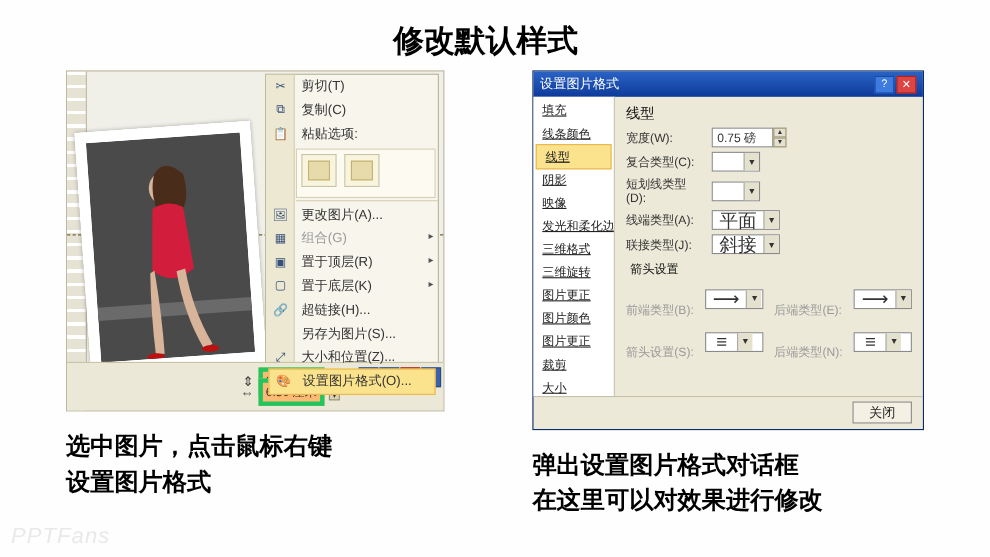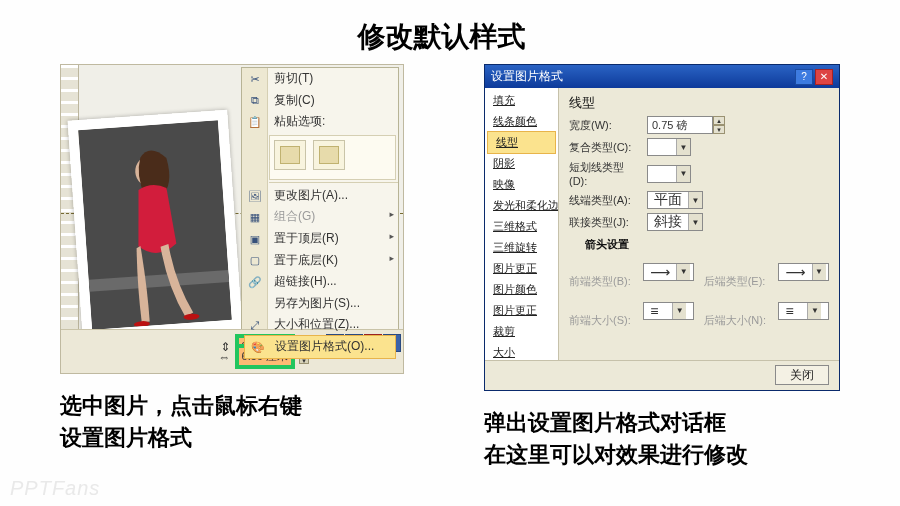--- a/index.html
+++ b/index.html
@@ -159,26 +159,26 @@
   .side-item.sel { background:#fbe38e; border:1px solid #e8b44a; margin:-1px 2px; }
   .dlg-main { flex:1; padding:6px 10px; font-size:12px; color:#333; }
   .heading { font-size:13px; margin-bottom:4px; color:#111; }
   .form-row { display:flex; align-items:center; gap:6px; margin:4px 0; }
   .form-row .lbl { width:72px; font-size:11px; }
   .ctrl { border:1px solid #8a8a8a; background:#fff; padding:1px 4px; height:18px; display:flex; align-items:center; font-size:11px; min-width:0; }
   .spinnr { display:flex; }
   .spinnr .ud { display:flex; flex-direction:column; }
   .spinnr .ud span { width:12px; height:9px; background:#e4e1cf; border:1px solid #9a9272; font-size:7px; line-height:7px; text-align:center; }
   .combo { display:flex; align-items:center; border:1px solid #8a8a8a; background:#fff; height:18px; }
-  .combo .val { padding:16px 6px; font-size:14px; min-width:40px; }
+  .combo .val { padding:16px 6px; font-size:17px; min-width:40px;text-align:center; }
   .combo .dd { width:14px; height:16px; background:#e4e1cf; border-left:1px solid #aaa; font-size:8px; display:flex;align-items:center;justify-content:center; }
   .iconcombo .val{ min-width:28px; }
   .line-sample { width:22px; height:2px; background:#000; }
   .line-sample.double { border-top:2px solid #000; border-bottom:2px solid #000; height:5px; background:transparent; }
-  .subhead { font-size:11px; color:#111; margin:6px 0 2px 16px;font-weight:bold; }
+  .subhead { font-size:11px; color:#111; margin:6px 0 2px 4px; }
   .arrow-grid { display:grid; grid-template-columns:auto auto auto auto; gap:4px 10px; align-items:center; }
   .arrow-grid .albl { font-size:11px; color:#9a9a9a;margin-top:20px; }
   .dlg-footer { text-align:right; padding:6px 10px; border-top:1px solid #c6c1aa;font-family:Liberation Serif, serif; }
   .btn { border:1px solid #8a8a8a; background:#f4f1e4; padding:2px 14px; font-size:12px; }
 
   .caption {
     font-size: 22px;
     font-weight: bold;
     line-height: 1.45;
     margin-top: 16px;
@@ -325,21 +325,21 @@
             <div class="side-item">图片更正</div>
             <div class="side-item">裁剪</div>
             <div class="side-item">大小</div>
           </div>
         <div class="dlg-main">
           <div class="heading">线型</div>
 
           <div class="form-row">
             <span class="lbl">宽度(W):</span>
             <div class="spinnr">
-              <span class="ctrl" style="width:66px;">0.75 磅</span>
+              <span class="ctrl" style="width:56px;">0.75 磅</span>
               <span class="ud">
                   <span>▴</span>
                   <span>▾</span>
                 </span>
             </div>
           </div>
 
           <div class="form-row">
             <span class="lbl">复合类型(C):</span>
             <div class="combo iconcombo">
@@ -377,26 +377,26 @@
             <span class="albl">前端类型(B):</span>
             <div class="combo iconcombo">
                 <span class="val">⟶</span>
                 <span class="dd">▼</span>
               </div>
             <span class="albl">后端类型(E):</span>
             <div class="combo iconcombo">
                 <span class="val">⟶</span>
                 <span class="dd">▼</span>
               </div>
-            <span class="albl">前端大小(S):</span>
+            <span class="albl">箭头设置(S):</span>
             <div class="combo iconcombo">
                 <span class="val">≡</span>
                 <span class="dd">▼</span>
               </div>
-            <span class="albl">后端大小(N):</span>
+            <span class="albl">后端类型(N):</span>
             <div class="combo iconcombo">
                 <span class="val">≡</span>
                 <span class="dd">▼</span>
               </div>
           </div>
         </div>
       </div>
       <div class="dlg-footer">
         <span class="btn">关闭</span>
       </div>

